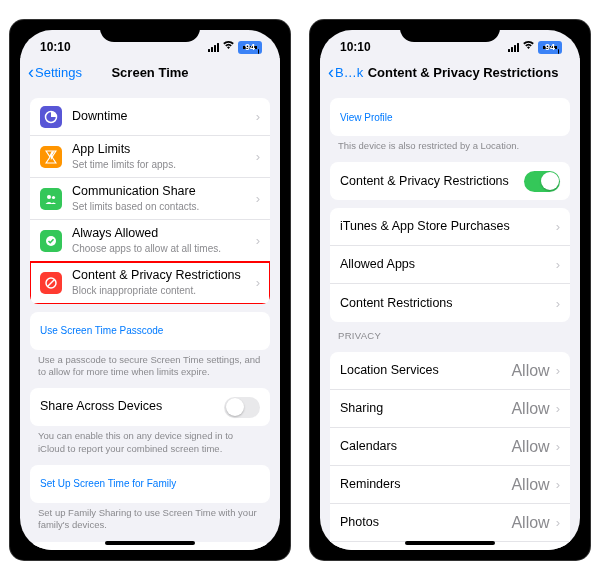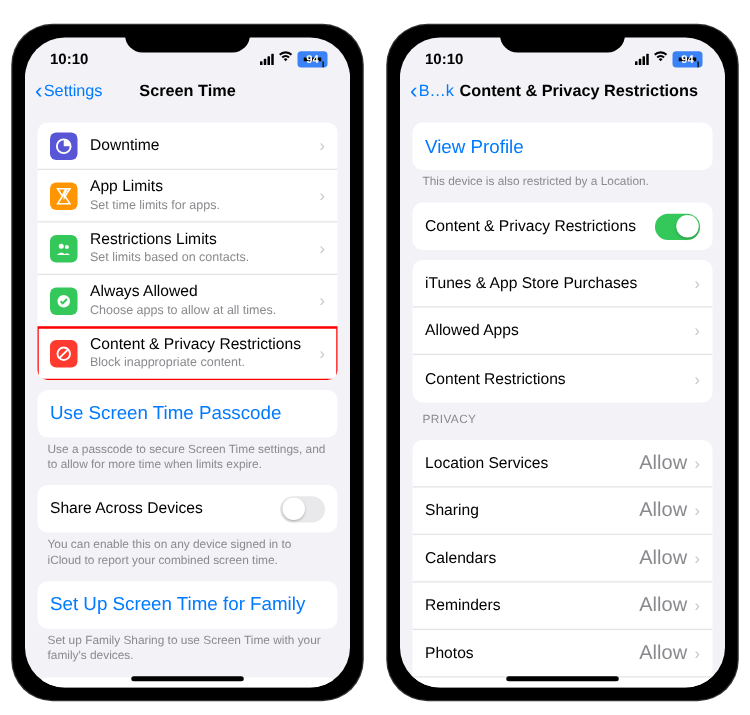--- a/index.html
+++ b/index.html
@@ -1,37 +1,37 @@
 <!DOCTYPE html>
 <html><head>
   <meta charset="utf-8">
   <style>
     * { margin: 0; padding: 0; box-sizing: border-box; font-family: -apple-system, 'Helvetica Neue', Helvetica, Arial, sans-serif; -webkit-font-smoothing: antialiased; }
     body { background: #fff; display: flex; gap: 20px; padding: 20px 10px; align-items: flex-start; justify-content: center; }
-    .phone { width: 314px; height: 540px; background: #000; border-radius: 32px; padding: 10px; position: relative; box-shadow: 0 0 0 1px #333; }
+    .phone { width: 314px; height: 540px; background: #000; border-radius: 14px; padding: 10px; position: relative; box-shadow: 0 0 0 1px #333; }
     .screen { width: 100%; height: 100%; background: #f2f2f7; border-radius: 32px; overflow: hidden; position: relative; }
     .notch { position: absolute; top: 0; left: 50%; transform: translateX(-50%); width: 100px; height: 22px; background: #000; border-radius: 0 0 14px 14px; z-index: 10; }
     .status-bar { display: flex; justify-content: space-between; align-items: center; padding: 6px 18px 0 20px; height: 28px; font-size: 12px; font-weight: 600; color: #000; }
     .status-right { display: flex; align-items: center; gap: 3px; font-size: 10px; }
     .nav-bar { display: flex; align-items: center; padding: 4px 8px 8px 8px; background: #f2f2f7; position: relative; height: 32px; }
     .back { color: #007aff; font-size: 13px; display: flex; align-items: center; gap: 1px; cursor: pointer; position: absolute; left: 8px; }
     .back-chev { font-size: 18px; font-weight: 400; line-height: 1; }
     .nav-title { font-size: 13px; font-weight: 600; color: #000; position: absolute; left: 50%; transform: translateX(-50%); white-space: nowrap; }
     .nav-title.right-shift { left: 55%; }
     .content { height: calc(100% - 60px); overflow: hidden; }
     .section { margin: 8px 10px 0 10px; background: #fff; border-radius: 8px; overflow: hidden; }
     .row { display: flex; align-items: center; padding: 6px 10px; min-height: 38px; border-bottom: 0.5px solid #e4e4e8; position: relative; }
     .row:last-child { border-bottom: none; }
     .row.highlighted { outline: 2.5px solid #ff0000; outline-offset: -1px; z-index: 2; }
     .icon-box { width: 22px; height: 22px; border-radius: 5px; display: flex; align-items: center; justify-content: center; margin-right: 10px; flex-shrink: 0; font-size: 13px; color: #fff; }
     .row-text { flex: 1; min-width: 0; }
     .row-title { font-size: 12.5px; color: #000; line-height: 1.25; }
     .row-sub { font-size: 10px; color: #8a8a8e; line-height: 1.25; margin-top: 1px; }
     .chev { color: #c7c7cc; font-size: 13px; margin-left: 6px; }
-    .link-row { padding: 9px 10px; font-size: 15px; color: #007aff; }
+    .link-row { padding: 9px 10px; font-size: 10px; color: #007aff; }
     .note { font-size: 9.5px; color: #8a8a8e; padding: 4px 18px 2px 18px; line-height: 1.3; }
     .section-header { font-size: 9.5px; color: #8a8a8e; padding: 8px 18px 3px 18px; text-transform: uppercase; letter-spacing: 0.3px; }
     .toggle { width: 36px; height: 21px; border-radius: 11px; background: #e9e9eb; position: relative; flex-shrink: 0; }
     .toggle.on { background: #34c759; }
     .toggle .knob { position: absolute; top: 1.5px; width: 18px; height: 18px; border-radius: 50%; background: #fff; box-shadow: 0 1px 2px rgba(0,0,0,0.25); }
     .toggle .knob { left: 1.5px; }
     .toggle.on .knob { left: auto; right: 1.5px; }
     .row-value { font-size: 16px; color: #8a8a8e; }
     .home-ind { position: absolute; bottom: 5px; left: 50%; transform: translateX(-50%); width: 90px; height: 4px; background: #000; border-radius: 2px; }
     .turn-off { color: #ff3b30 !important; }
@@ -103,21 +103,21 @@
         </div>
         <div class="row">
           <div class="icon-box" style="background:#34c759">
               <svg width="14" height="14" viewBox="0 0 14 14">
                 <circle cx="5" cy="5" r="2" fill="#fff"></circle>
                 <circle cx="9.5" cy="5.5" r="1.6" fill="#fff"></circle>
                 <path d="M1.5 12 Q5 8 8.5 12 Z M7 12 Q9.5 9 12 12 Z" fill="#fff"></path>
               </svg>
             </div>
           <div class="row-text">
-              <div class="row-title">Restrictions Limits</div>
+              <div class="row-title">Communication Share</div>
               <div class="row-sub">Set limits based on contacts.</div>
             </div>
           <span class="chev">›</span>
         </div>
         <div class="row">
           <div class="icon-box" style="background:#34c759">
               <svg width="14" height="14" viewBox="0 0 14 14">
                 <circle cx="7" cy="7" r="5" fill="#fff"></circle>
                 <path d="M4.5 7 L6.2 8.7 L9.5 5.2" stroke="#34c759" stroke-width="1.6" fill="none"></path>
               </svg>

